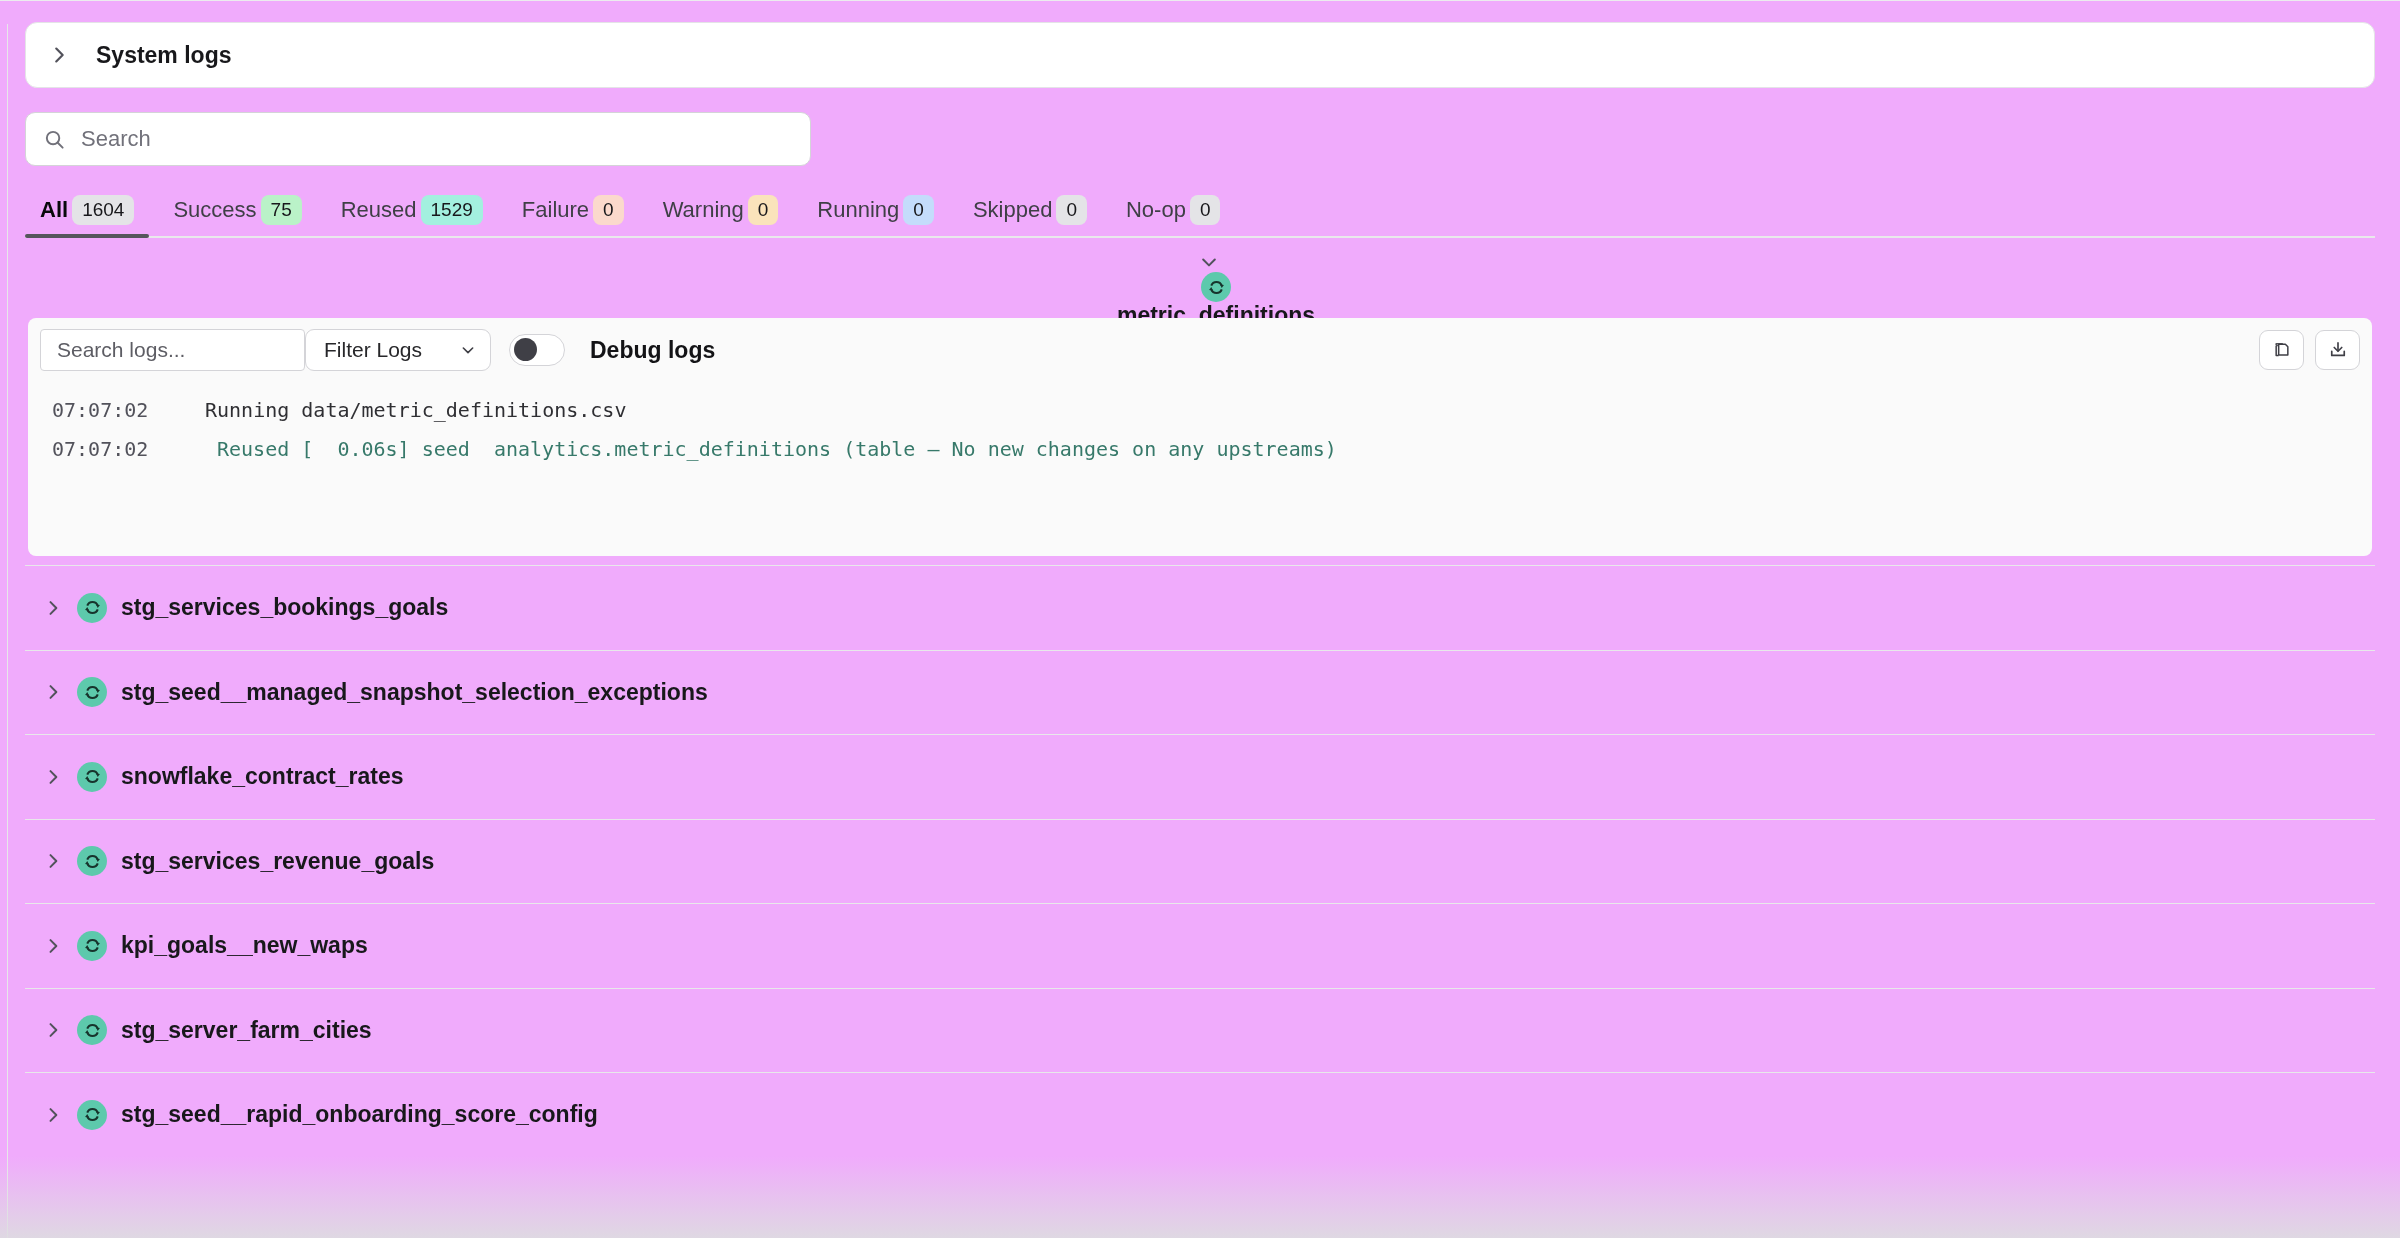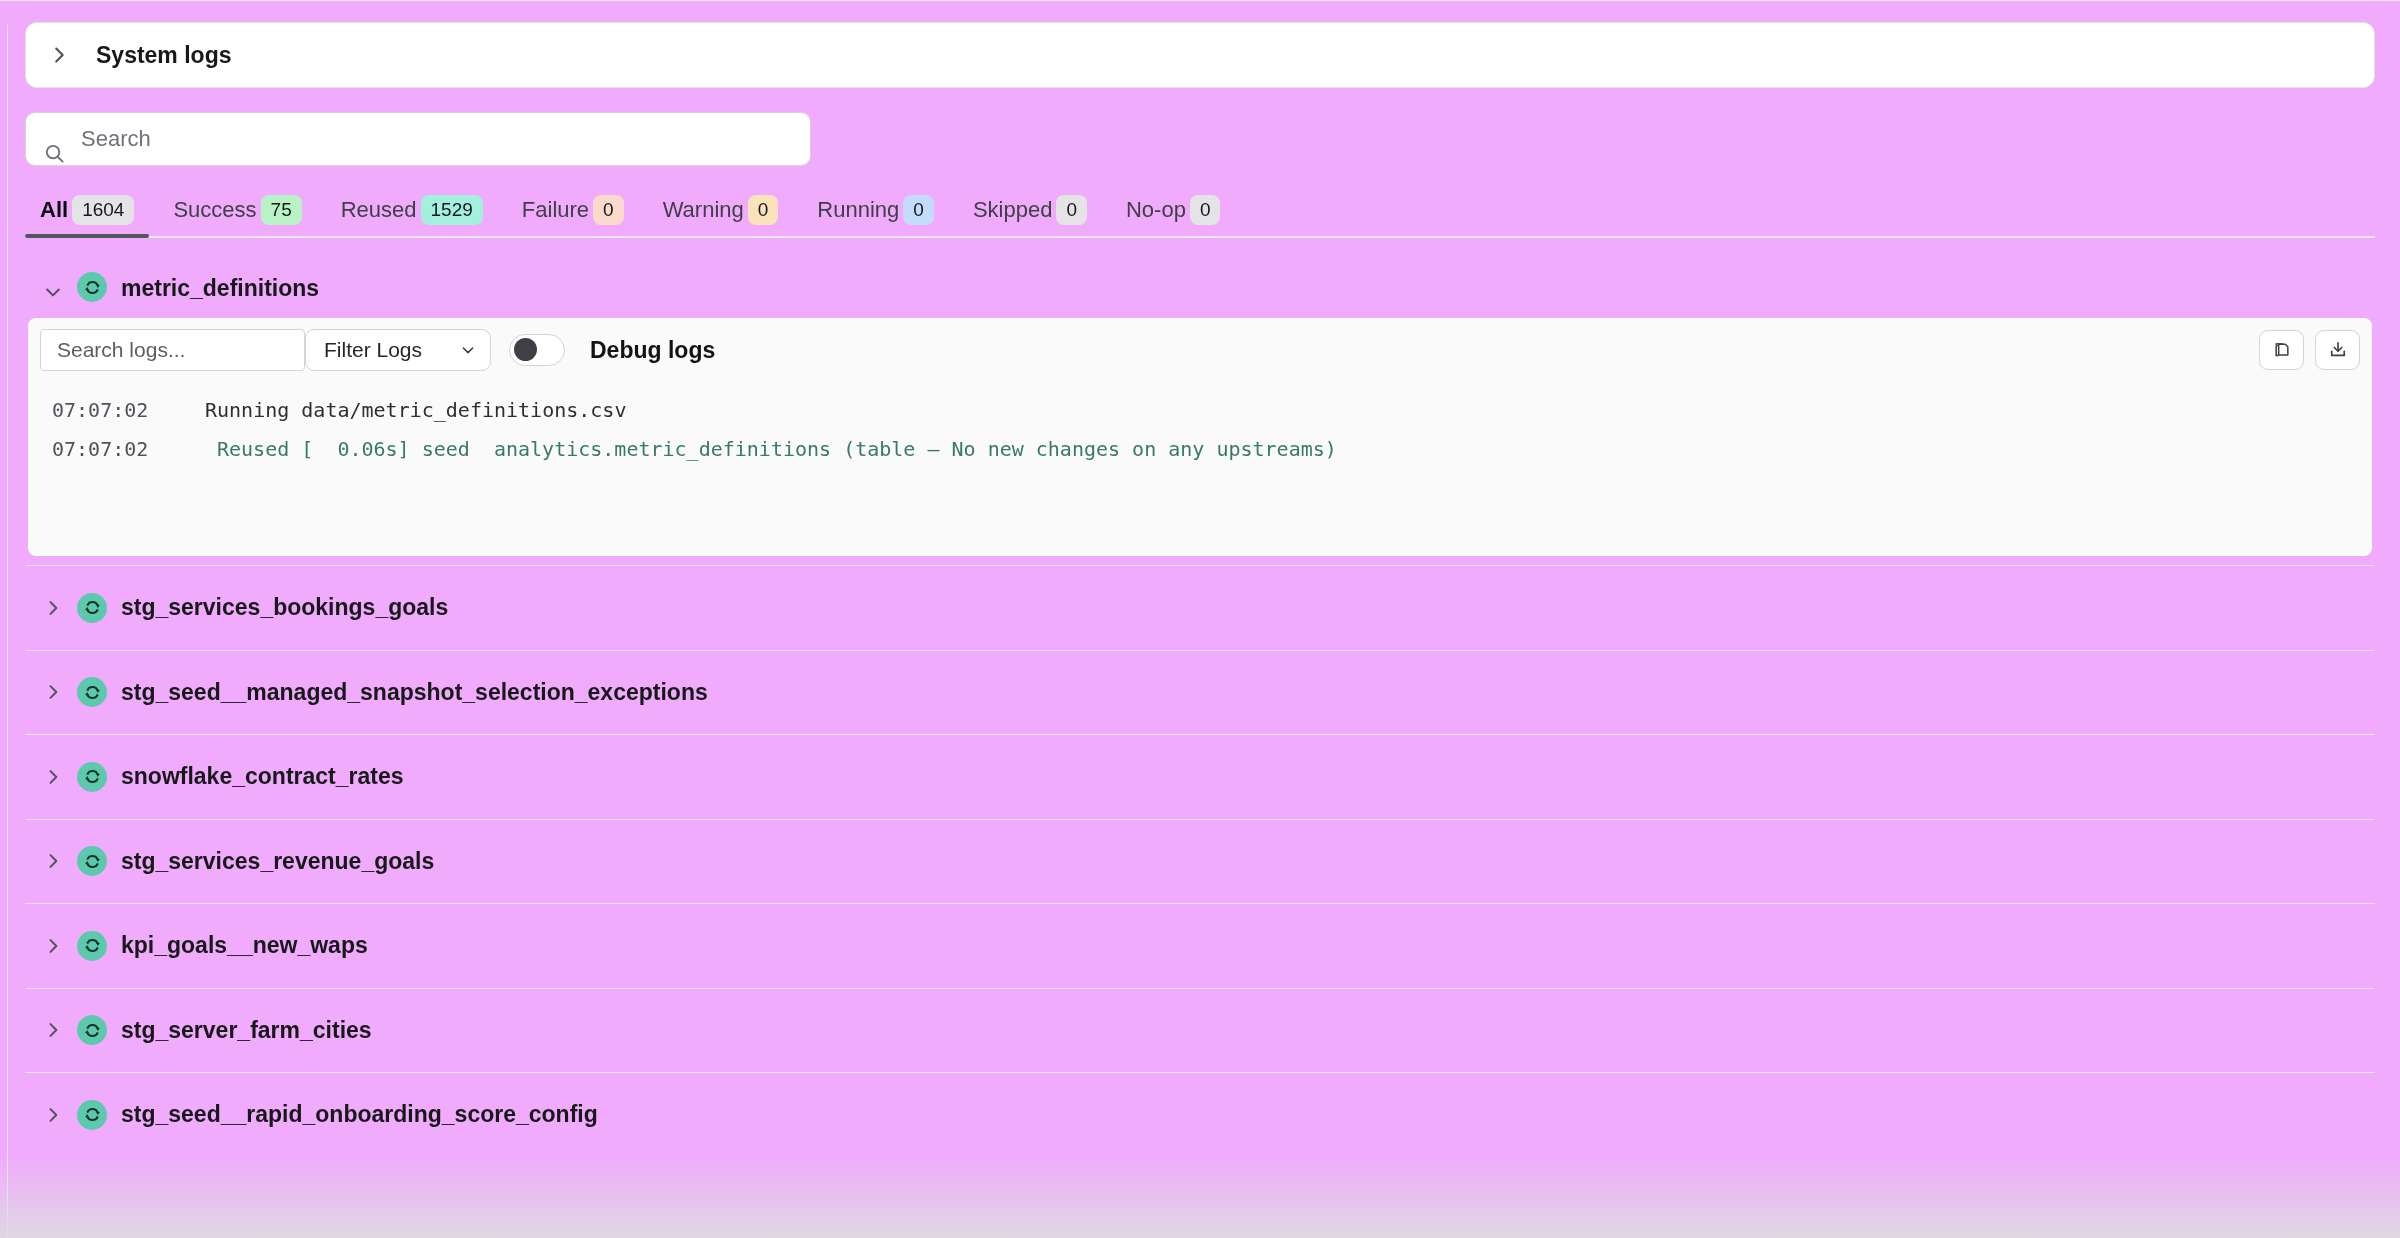--- a/index.html
+++ b/index.html
@@ -18,21 +18,21 @@
     border:1px solid #e4e4e7; border-radius:12px;
     display:flex; align-items:center; padding-left:22px; gap:26px;
     background:#fff;
   }
   .syslog-title { font-size:23px; font-weight:600; color:#18181b; }
 
   
   .search-box {
     position:absolute; left:25px; top:112px; width:786px; height:54px;
     border:1.5px solid #d4d4d8; border-radius:10px; background:#fff;
-    display:flex; align-items:flex-end; padding-left:17px; gap:15px;
+    display:flex; align-items:center; padding-left:17px; gap:15px;
   }
   .search-box input {
     border:none; outline:none; flex:1; font-size:22px; color:#3f3f46;
     font-family:"Liberation Sans", sans-serif; background:transparent; height:100%;
   }
   .search-box input::placeholder { color:#71717a; }
 
   
   .tabs {
     position:absolute; left:25px; top:184px; width:2350px; height:54px;
@@ -50,21 +50,21 @@
     background:#55555c; border-radius:2px;
   }
   .tab-badge {
     font-size:19px; font-weight:500; color:#18181b;
     padding:4px 10px; border-radius:8px; line-height:1.2; white-space:nowrap;
   }
 
   
   .model-header {
     position:absolute; left:25px; top:252px; width:2350px; height:50px;
-    display:flex; align-items:flex-end; padding-left:18px;
+    display:flex; align-items:center; padding-left:18px;flex-direction:column;
   }
   .model-header .chev { width:20px; display:flex; }
   .row-icon {
     width:30px; height:30px; border-radius:50%; background:#5dc9ac;
     display:flex; align-items:center; justify-content:center; flex:0 0 auto;
     margin-left:14px;
   }
   .model-name { font-size:23px; font-weight:600; color:#18181b; margin-left:14px; }
 
   

